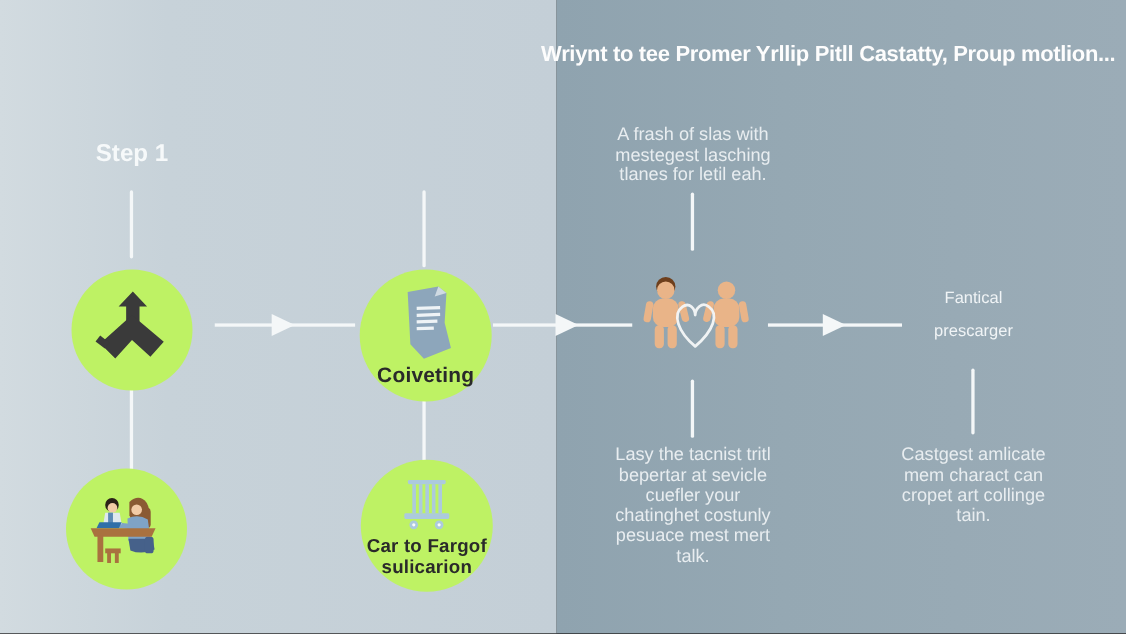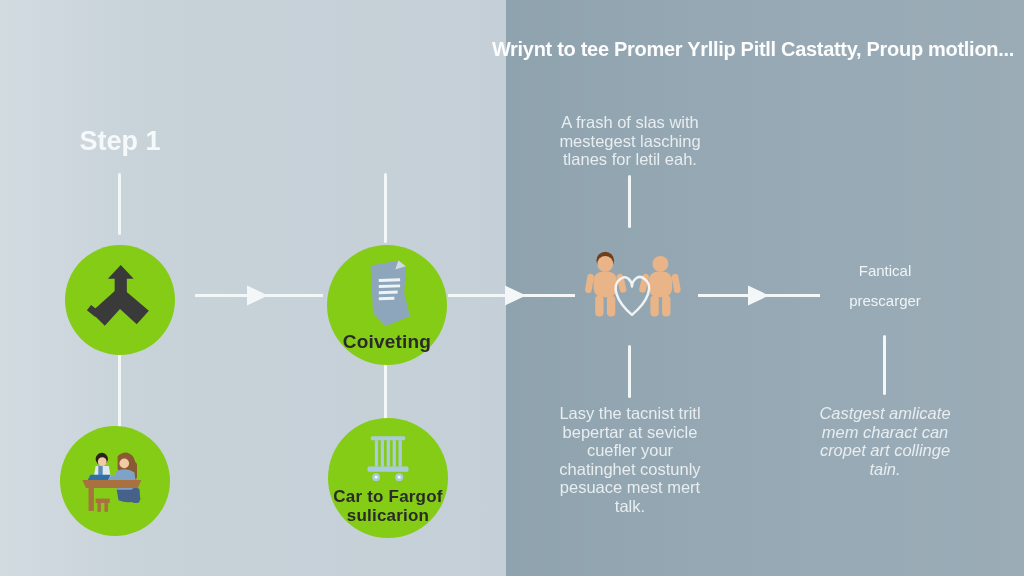--- a/index.html
+++ b/index.html
@@ -12,46 +12,46 @@
     background:linear-gradient(90deg,#d2dbe0 0%,#c7d2d9 30%,#c4cfd7 100%);}
   .bg-right{position:absolute;left:506px;top:0;width:518px;height:576px;
     background:linear-gradient(90deg,#8fa3af 0%,#95a8b3 40%,#9bacb7 100%);}
   .title{
     position:absolute;left:60px;right:10px;top:38px;text-align:right;
     font-size:20px;font-weight:bold;color:#fdfdfd;letter-spacing:-0.3px;
     white-space:nowrap;
   }
   .step-label{
     position:absolute;top:126px;width:140px;text-align:center;
-    font-size:27px;font-weight:600;color:#f6f9fa;
+    font-size:22px;font-weight:600;color:#f6f9fa;
   }
   .step1-label{left:50px;}
   .step2-label{left:317px;}
   .vline{position:absolute;width:3px;background:#f4f7f8;border-radius:2px;}
   .arrow{position:absolute;height:24px;}
   .circle{
-    position:absolute;border-radius:50%;background:#84cc16;
+    position:absolute;border-radius:50%;background:#bef264;
     display:flex;flex-direction:column;align-items:center;justify-content:center;
   }
   .c1{left:65px;top:245px;width:110px;height:110px;}
   .c2{left:60px;top:426px;width:110px;height:110px;}
   .c3{left:327px;top:245px;width:120px;height:120px;}
   .c4{left:328px;top:418px;width:120px;height:120px;}
   .circle-label{
     font-size:19px;font-weight:700;color:#2a2a2a;text-align:center;
     line-height:1.12;white-space:pre-line;margin-top:-2px;letter-spacing:0.2px;
   }
   .circle-label.small{font-size:17px;}
   .para{
     position:absolute;color:#e8edf0;font-size:16.5px;line-height:1.14em;
     text-align:center;white-space:pre-line;line-height:18.5px;
   }
   .mid-top-text{left:544px;top:113px;width:172px;}
   .mid-bottom-text{left:544px;top:404px;width:172px;}
-  .right-body-text{left:805px;top:404px;width:160px;font-style:italic;}
+  .right-body-text{left:805px;top:404px;width:160px;}
   .right-heading{
     position:absolute;left:810px;top:256px;width:150px;text-align:center;
     color:#f0f4f6;font-size:15px;line-height:30px;font-weight:500;white-space:pre-line;
   }
   .figures{position:absolute;left:573px;top:248px;}
 </style>
 </head>
 <body>
 
 <div class="stage">

